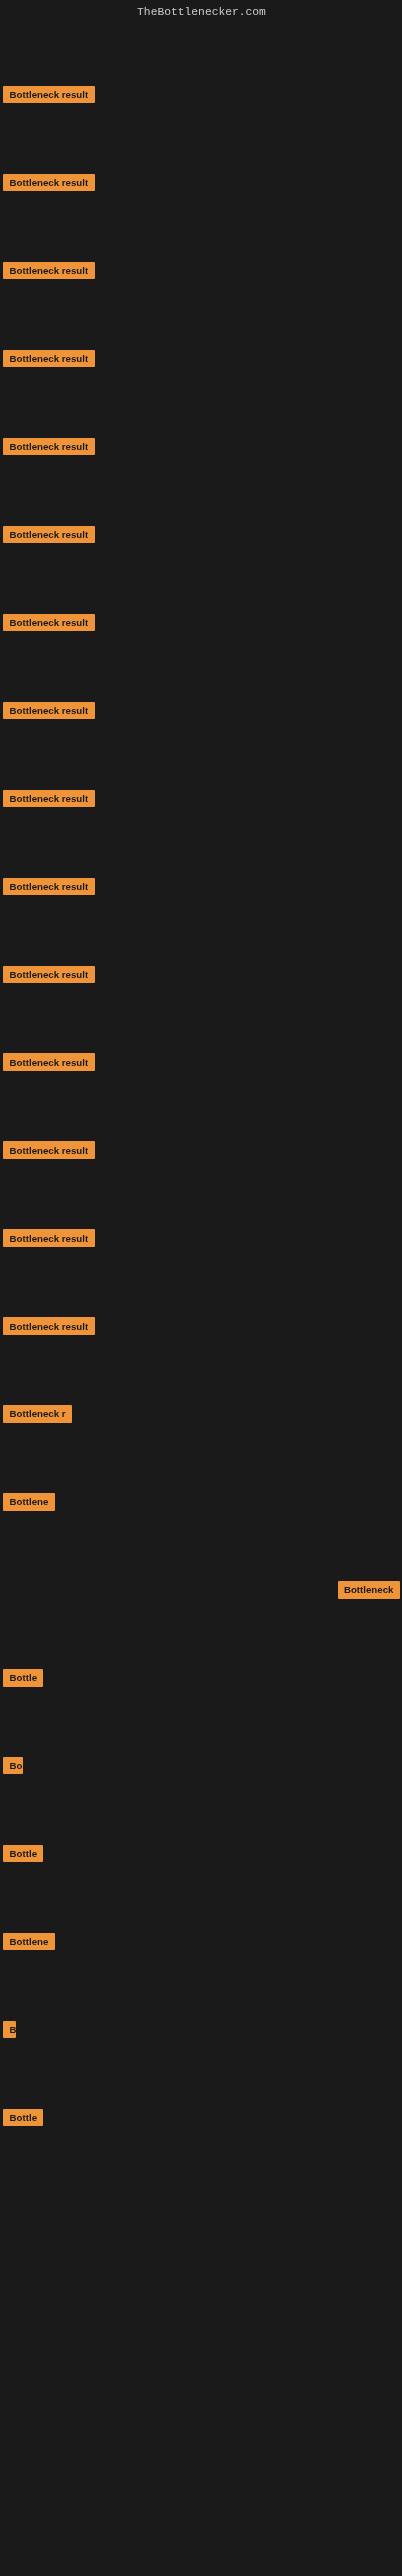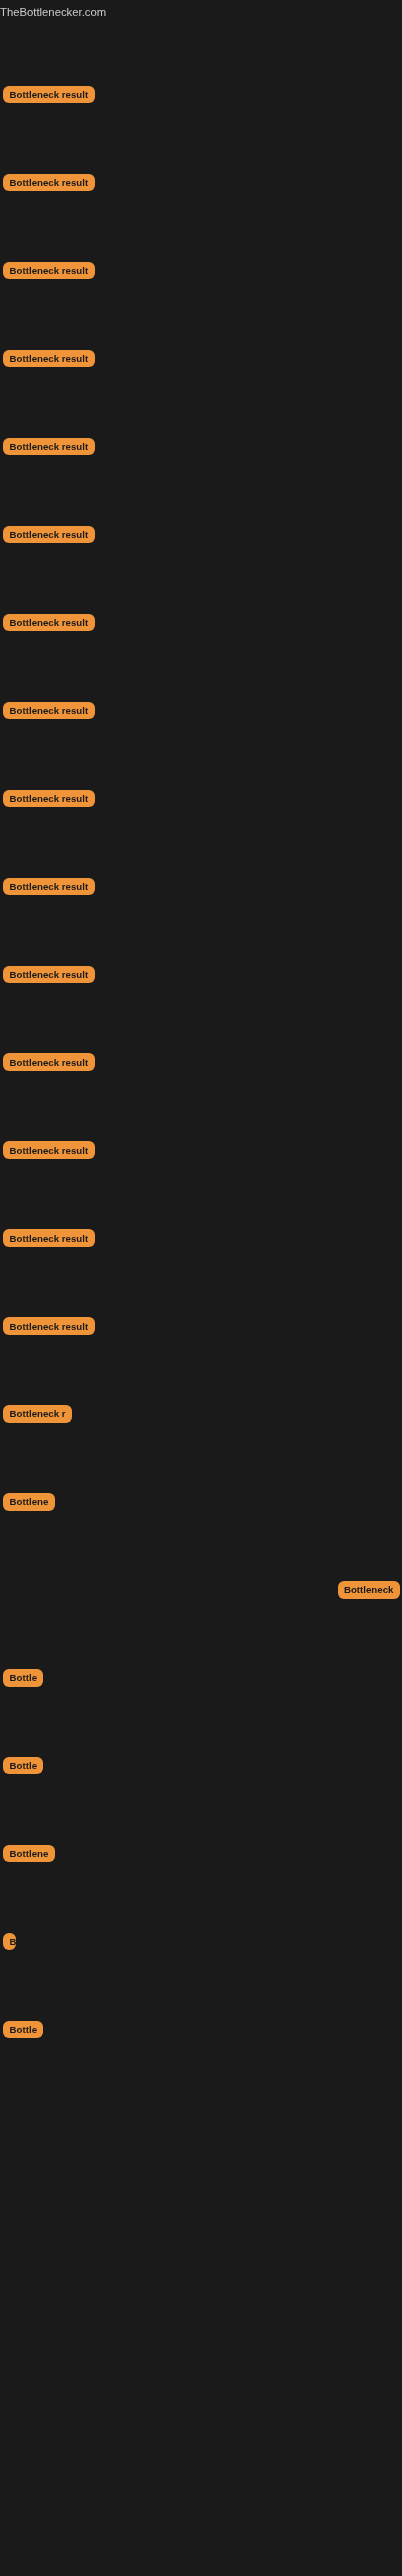--- a/index.html
+++ b/index.html
@@ -10,34 +10,36 @@
 
     body {
       width: 403px;
       min-height: 2576px;
       background-color: #1a1a1a;
       font-family: Arial, sans-serif;
       position: relative;
     }
 
     .site-title {
+      text-align: center;
       color: #cccccc;
       font-size: 11.3px;
       padding: 6.4px 0 3.2px 0;
       font-weight: normal;
+      font-family: Liberation Mono, monospace;
     }
 
     .bottleneck-badge {
       display: inline-block;
       background-color: #f0943a;
       color: #1a1a1a;
       font-size: 9.7px;
       font-weight: bold;
       padding: 3.2px 6.4px;
-      border-radius: 6px;
+      border-radius: 1px;
       white-space: nowrap;
       overflow: hidden;
     }
 
     .badge-row {
       padding: 6.4px 3.2px 3.2px 3.2px;
       display: block;
     }
   </style>
 </head>
@@ -60,18 +62,19 @@
     <div class="badge-row" style="margin-top: 58px;"><span class="bottleneck-badge" style="max-width: 105px;">Bottleneck result</span></div>
     <div class="badge-row" style="margin-top: 58px;"><span class="bottleneck-badge" style="max-width: 105px;">Bottleneck result</span></div>
     <div class="badge-row" style="margin-top: 58px;"><span class="bottleneck-badge" style="max-width: 105px;">Bottleneck result</span></div>
     <div class="badge-row" style="margin-top: 58px;"><span class="bottleneck-badge" style="max-width: 97px;">Bottleneck result</span></div>
     <div class="badge-row" style="margin-top: 58px;"><span class="bottleneck-badge" style="max-width: 105px;">Bottleneck result</span></div>
     <div class="badge-row" style="margin-top: 58px;"><span class="bottleneck-badge" style="max-width: 97px;">Bottleneck result</span></div>
     <div class="badge-row" style="margin-top: 58px;"><span class="bottleneck-badge" style="max-width: 72px;">Bottleneck r</span></div>
     <div class="badge-row" style="margin-top: 58px;"><span class="bottleneck-badge" style="max-width: 58px;">Bottlene</span></div>
     <div class="badge-row" style="margin-top: 58px; text-align: right;"><span class="bottleneck-badge" style="max-width: 64px;">Bottleneck</span></div>
     <div class="badge-row" style="margin-top: 58px;"><span class="bottleneck-badge" style="max-width: 44px;">Bottle</span></div>
+    <div class="badge-row" style="margin-top: 58px;"><span class="bottleneck-badge" style="max-width: 20px;">Bo</span></div>
     <div class="badge-row" style="margin-top: 58px;"><span class="bottleneck-badge" style="max-width: 44px;">Bottle</span></div>
     <div class="badge-row" style="margin-top: 58px;"><span class="bottleneck-badge" style="max-width: 55px;">Bottlene</span></div>
     <div class="badge-row" style="margin-top: 58px;"><span class="bottleneck-badge" style="max-width: 13px;">B</span></div>
     <div class="badge-row" style="margin-top: 58px;"><span class="bottleneck-badge" style="max-width: 42px;">Bottle</span></div>
   </div>
 
 
 </body></html>

